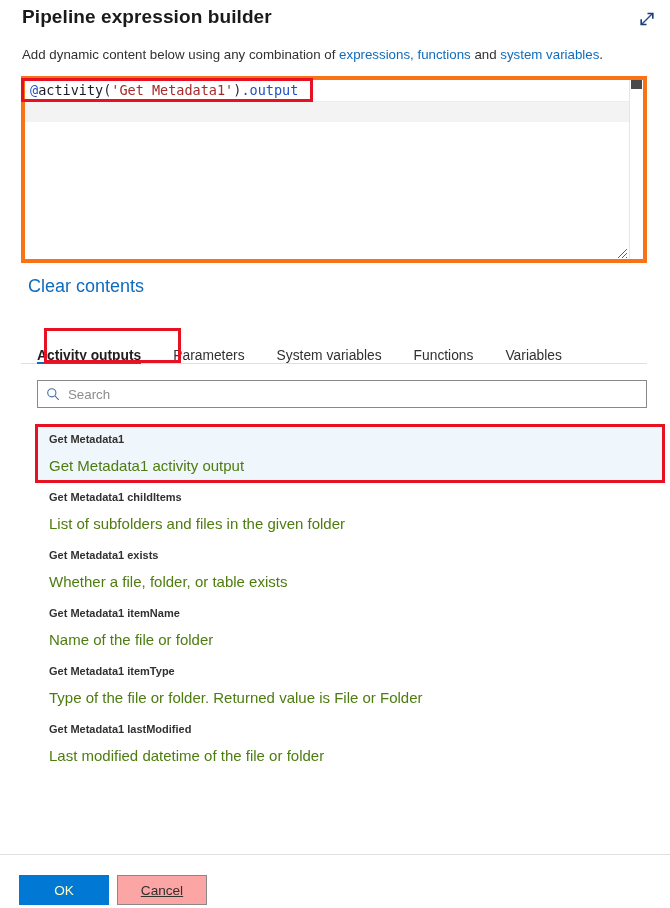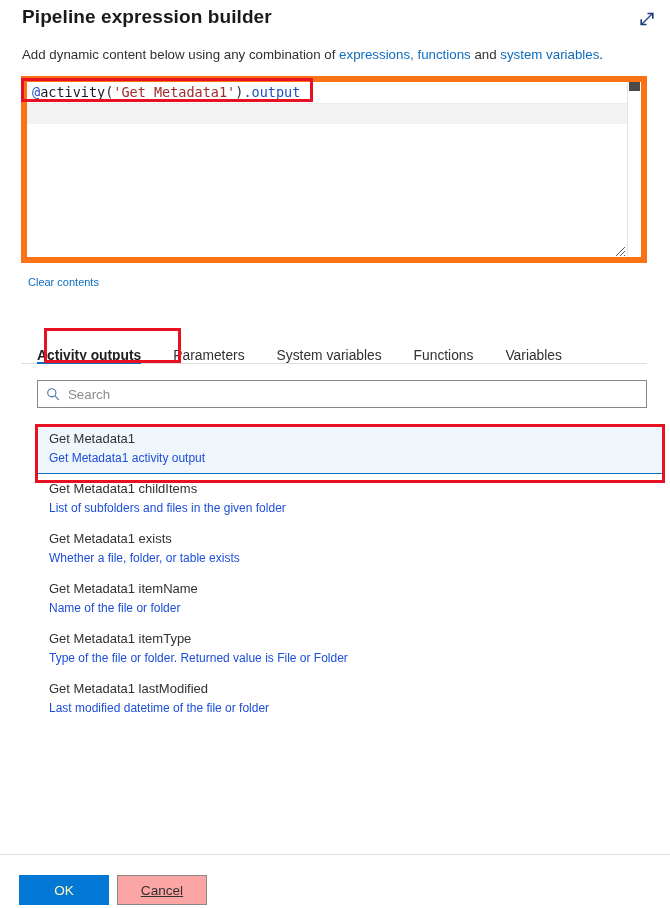--- a/index.html
+++ b/index.html
@@ -62,21 +62,21 @@
     text-decoration: none;
   }
 
   
   .editor-wrap {
     position: absolute;
     left: 21px;
     top: 76px;
     width: 626px;
     height: 187px;
-    border: 6px solid #f97316;
+    border: 4px solid #f97316;
     background: #ffffff;
     box-sizing: border-box;
   }
   .editor-lines {
     position: absolute;
     left: 0; top: 0;
     right: 13px;
     bottom: 0;
     overflow: hidden;
   }
@@ -138,21 +138,21 @@
   }
   #annot-expression { left: 21px;  top: 78px;  width: 292px; height: 24px; }
   #annot-tab        { left: 44px;  top: 328px; width: 137px; height: 35px; }
   #annot-row        { left: 35px;  top: 424px; width: 630px; height: 59px; }
 
   
   .clear-contents {
     position: absolute;
     left: 28px;
     top: 276px;
-    font-size: 11px;
+    font-size: 18px;
     color: #0f6cbd;
     cursor: pointer;
   }
 
   
   .tabs {
     position: absolute;
     left: 21px;
     top: 330px;
     width: 626px;
@@ -223,29 +223,30 @@
     padding: 6px 12px 7px 12px;
     cursor: pointer;
     box-sizing: border-box;
   }
   .list-item.selected {
     background: #eff6fc;
     border: 1px solid #0f6cbd;
     padding: 5px 11px 6px 11px;
   }
   .li-title {
-    font-size: 13px;
+    font-size: 11px;
     color: #323130;
     line-height: 18px;
+    font-weight: bold;
   }
   .li-desc {
-    font-size: 12px;
-    color: #1d4ed8;
+    font-size: 15px;
+    color: #4d7c0f;
     line-height: 18px;
-    margin-top: 1px;
+    margin-top: 9px;
   }
 
   
   .footer {
     position: absolute;
     left: 0;
     bottom: 0;
     width: 670px;
     height: 53px;
     border-top: 1px solid #e1dfdd;

